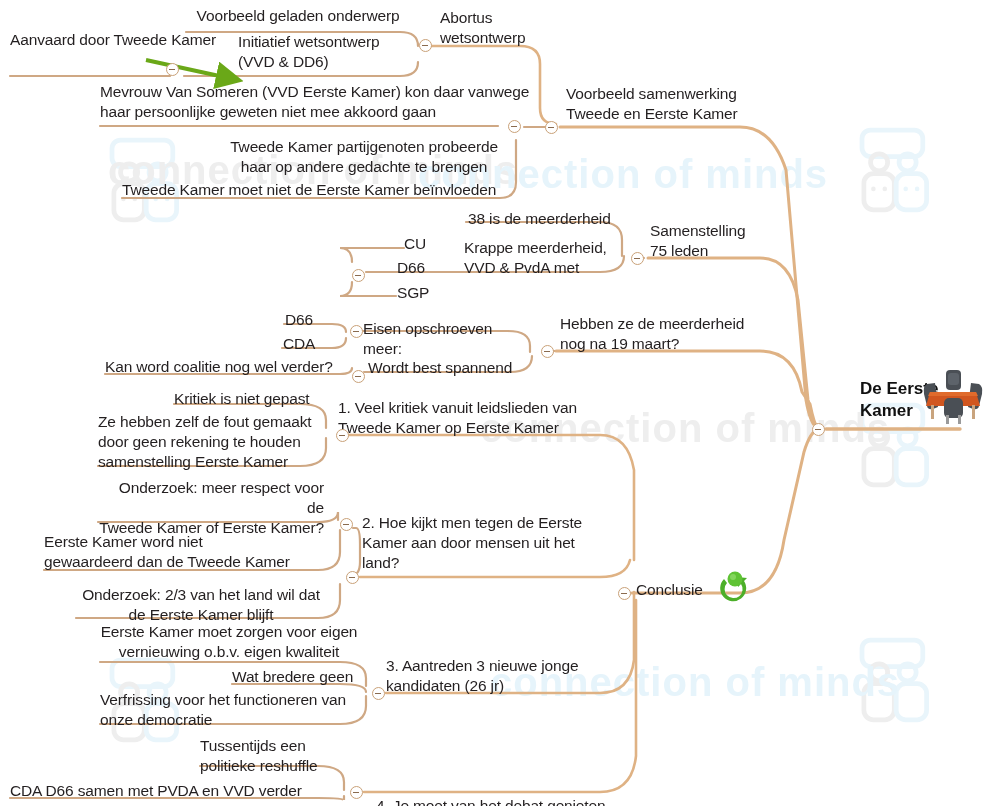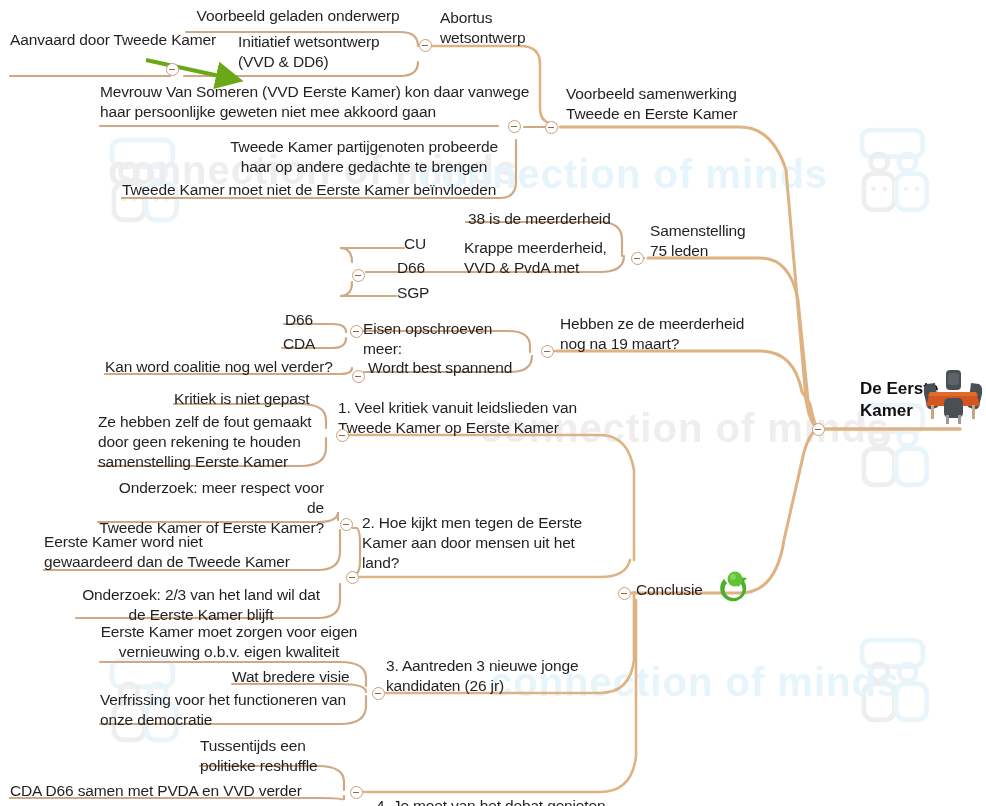--- a/index.html
+++ b/index.html
@@ -248,21 +248,21 @@
 gewaardeerd dan de Tweede Kamer</div>
       <div class="btn" style="left: 340px; top: 518px;"></div>
       <div class="node right" style="left: 76px; top: 585px; width: 250px; text-align: center;">Onderzoek: 2/3 van het land wil dat
 de Eerste Kamer blijft</div>
       <div class="node right" style="left: 362px; top: 513px; width: 240px;">2. Hoe kijkt men tegen de Eerste
     Kamer aan door mensen uit het
     land?</div>
       <div class="btn" style="left: 346px; top: 571px;"></div>
       <div class="node right" style="left: 100px; top: 622px; width: 258px; text-align: center;">Eerste Kamer moet zorgen voor eigen
 vernieuwing o.b.v. eigen kwaliteit</div>
-      <div class="node right" style="left: 232px; top: 667px; width: 130px;">Wat bredere visie</div>
+      <div class="node right" style="left: 232px; top: 667px; width: 130px;">Wat bredere geen</div>
       <div class="node right" style="left: 100px; top: 690px; width: 262px;">Verfrissing voor het functioneren van
 onze democratie</div>
       <div class="node right" style="left: 386px; top: 656px; width: 204px;">3. Aantreden 3 nieuwe jonge
     kandidaten (26 jr)</div>
       <div class="btn" style="left: 372px; top: 687px;"></div>
       <div class="node right" style="left: 200px; top: 736px; width: 130px;">Tussentijds een
 politieke reshuffle</div>
       <div class="node right" style="left: 10px; top: 781px; width: 320px;">CDA D66 samen met PVDA en VVD verder gaan</div>
       <div class="node right" style="left: 376px; top: 796px; width: 240px;">4. Je moet van het debat genieten</div>
       <div class="btn" style="left: 350px; top: 786px;"></div>

